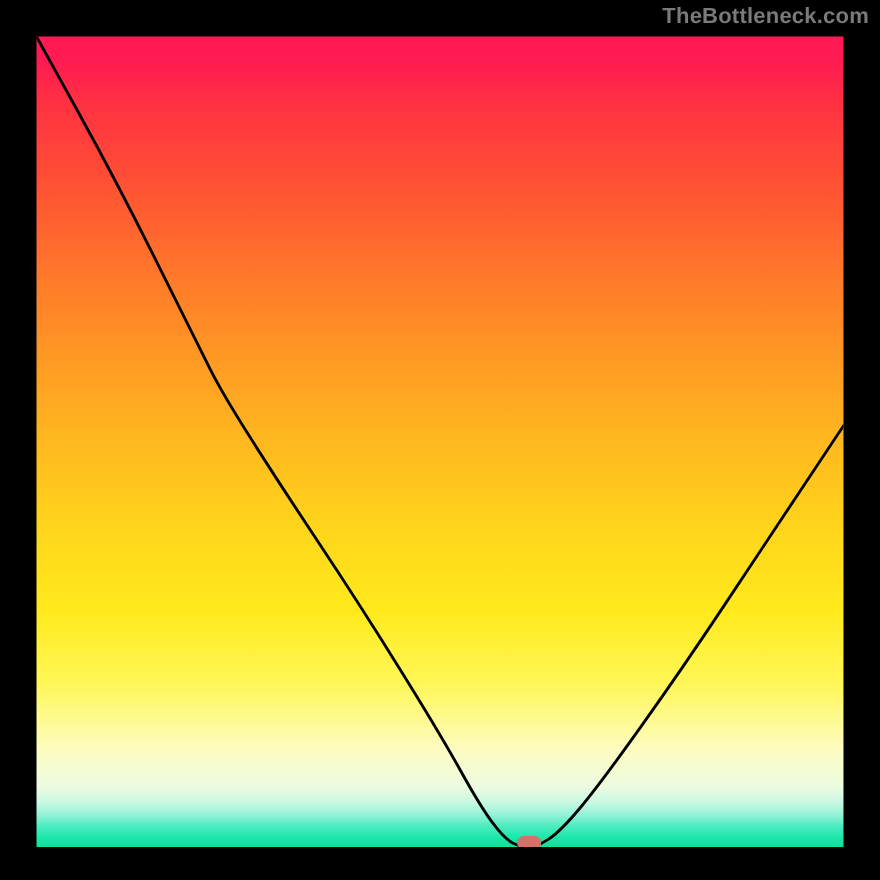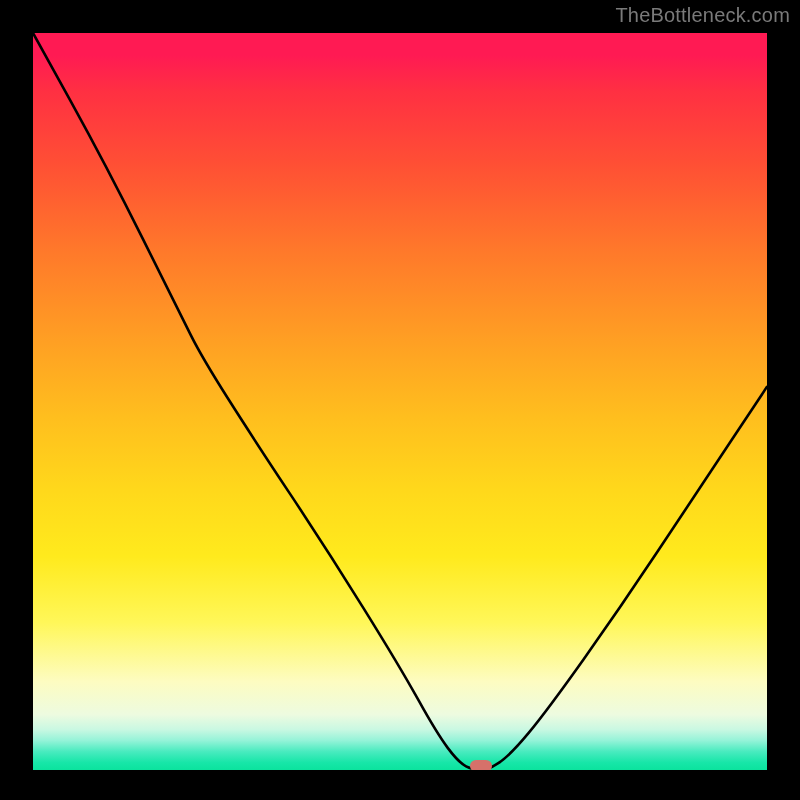--- a/index.html
+++ b/index.html
@@ -16,21 +16,21 @@
     width: 800px;
     height: 800px;
     background: #000;
   }
   .watermark {
     position: absolute;
     top: 4px;
     right: 10px;
     color: #7a7a7a;
     font-size: 20px;
-    font-weight: 400;
+    font-weight: 700;
     letter-spacing: 0.2px;
     z-index: 10;
   }
   .plot {
     position: absolute;
     left: 33px;
     top: 33px;
     width: 734px;
     height: 737px;
     overflow: hidden;

